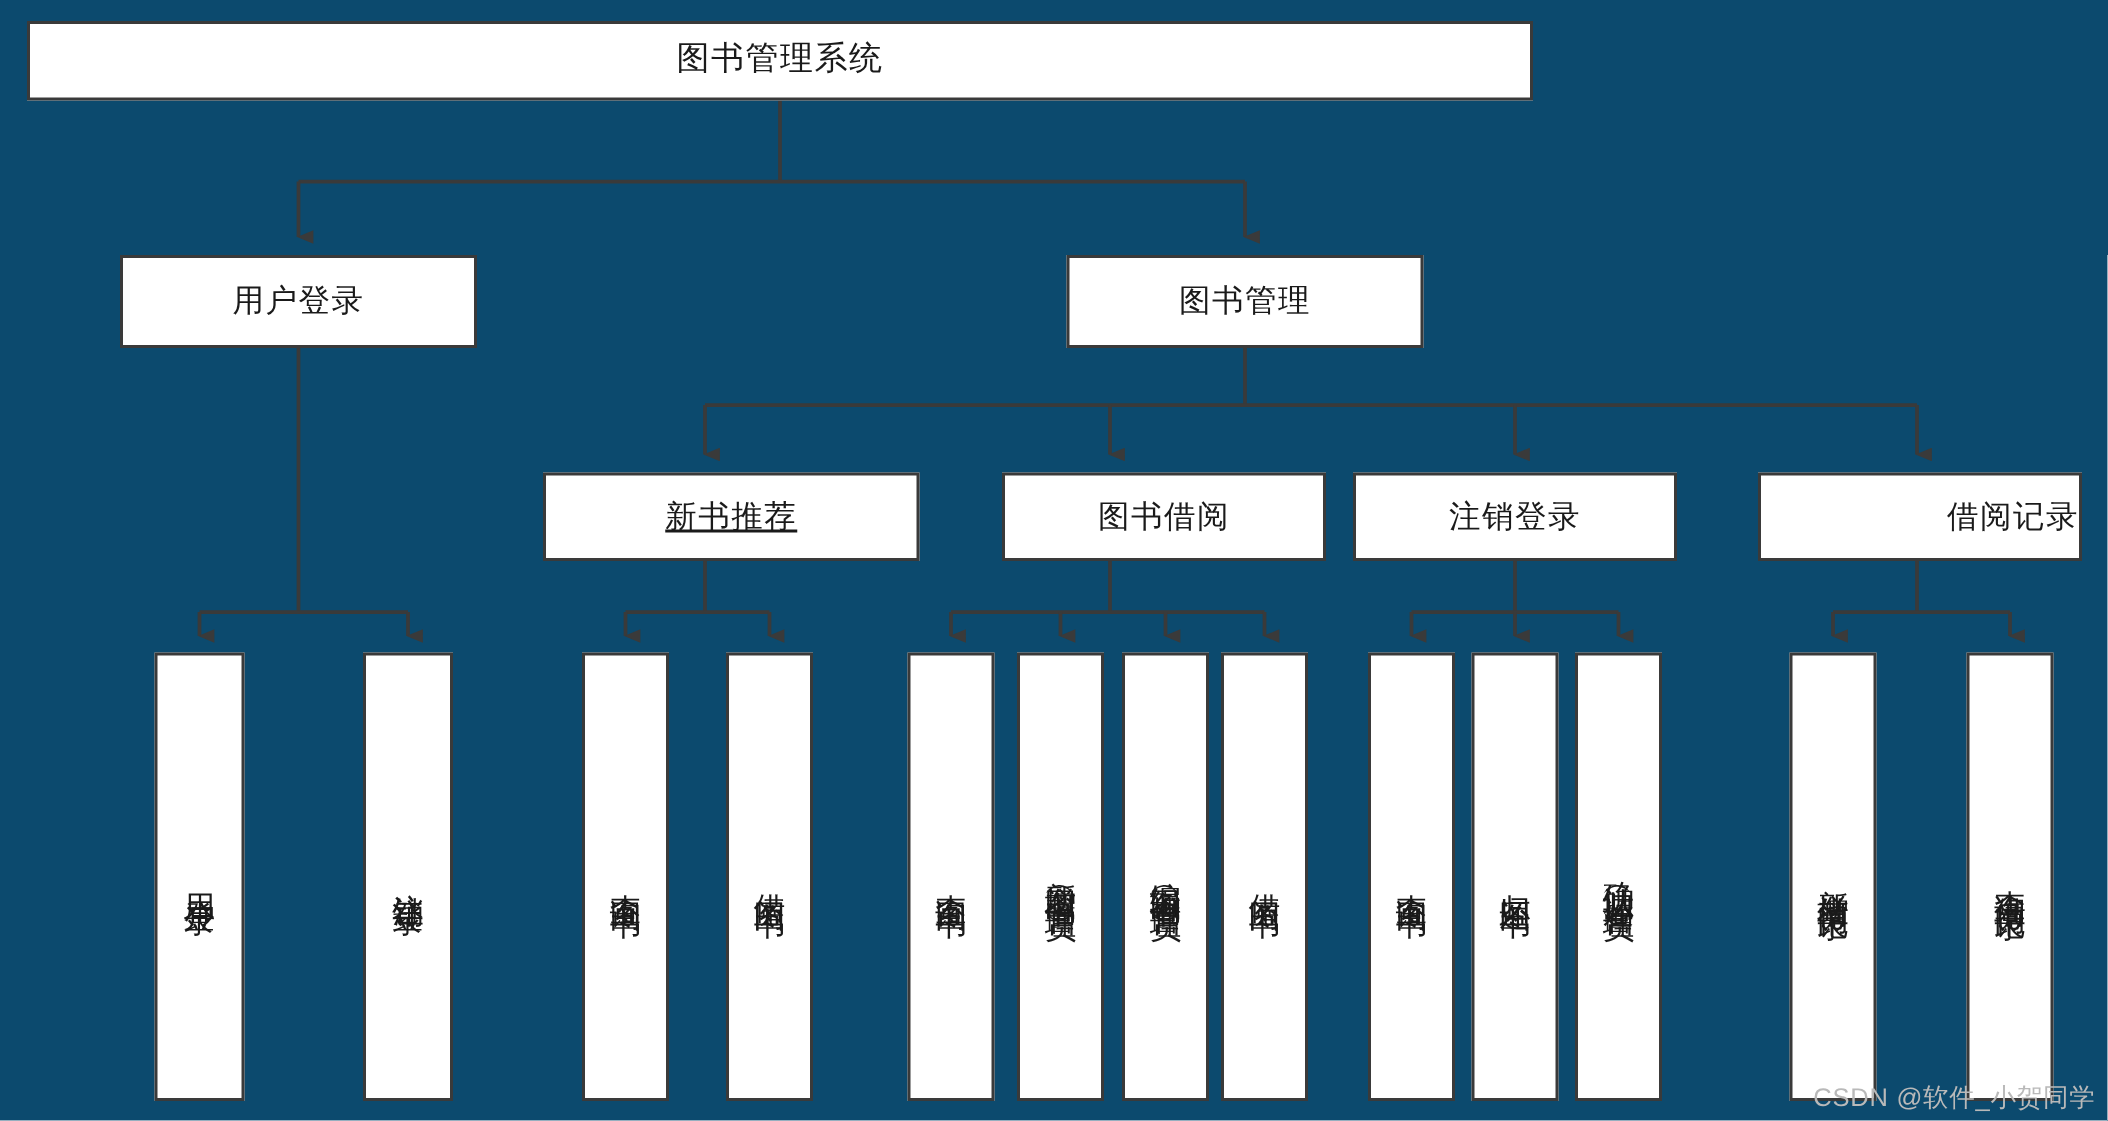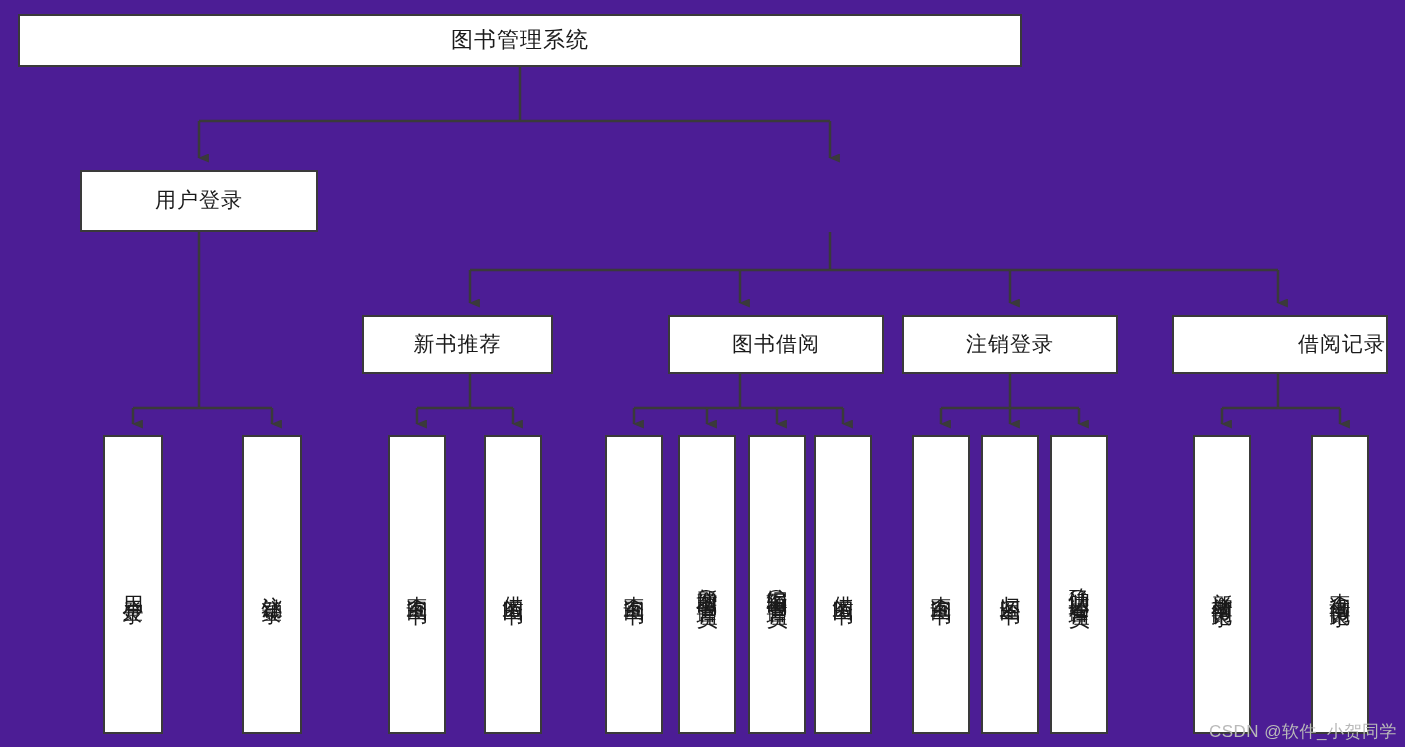--- a/index.html
+++ b/index.html
@@ -8,21 +8,21 @@
     padding: 0;
     background: #ffffff;
   }
   body {
     font-family: "DejaVu Sans", "Liberation Sans", sans-serif;
   }
   #canvas {
     position: relative;
     width: 1405px;
     height: 747px;
-    background: #4c1d95;
+    background: #0c4a6e;
     overflow: hidden;
   }
   svg#wires {
     position: absolute;
     left: 0;
     top: 0;
     width: 1405px;
     height: 747px;
     pointer-events: none;
   }
@@ -130,22 +130,25 @@
   </svg>
 
   <div class="node horiz root" style="left:18px; top:14px; width:1004px; height:53px;">
     <span>图书管理系统</span>
   </div>
 
   <div class="node horiz" style="left:80px; top:170px; width:238px; height:62px;">
     <span>用户登录</span>
   </div>
 
-
-  <div class="node horiz" style="left:362px; top:315px; width:191px; height:59px;">
+  <div class="node horiz" style="left:711px; top:170px; width:238px; height:62px;">
+    <span>图书管理</span>
+  </div>
+
+  <div class="node horiz" style="left:362px; top:315px; width:251px; height:59px;text-decoration:underline;">
     <span>新书推荐</span>
   </div>
 
   <div class="node horiz" style="left:632px; top:315px; width:216px; height:59px;margin-left:36px;">
     <span>图书借阅</span>
   </div>
 
   <div class="node horiz" style="left:902px; top:315px; width:216px; height:59px;">
     <span>注销登录</span>
   </div>

